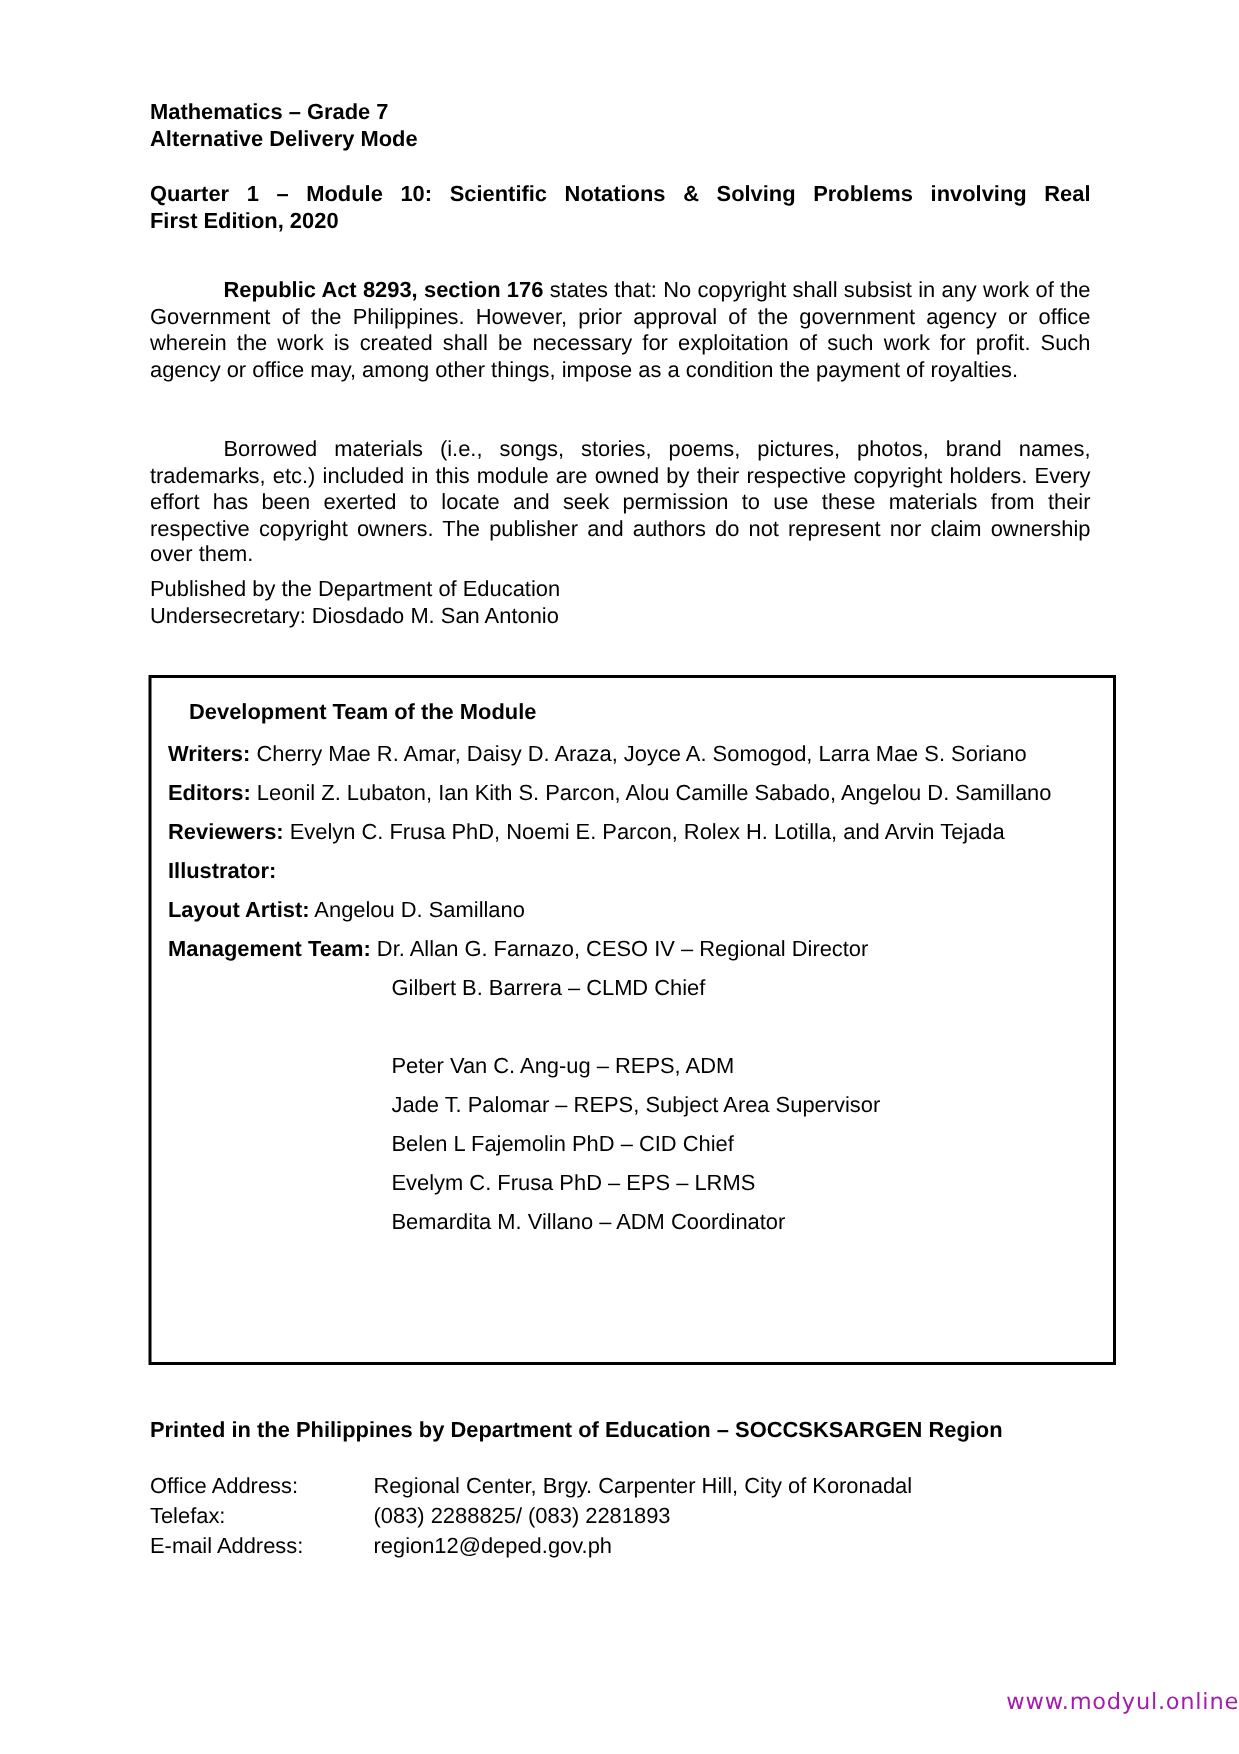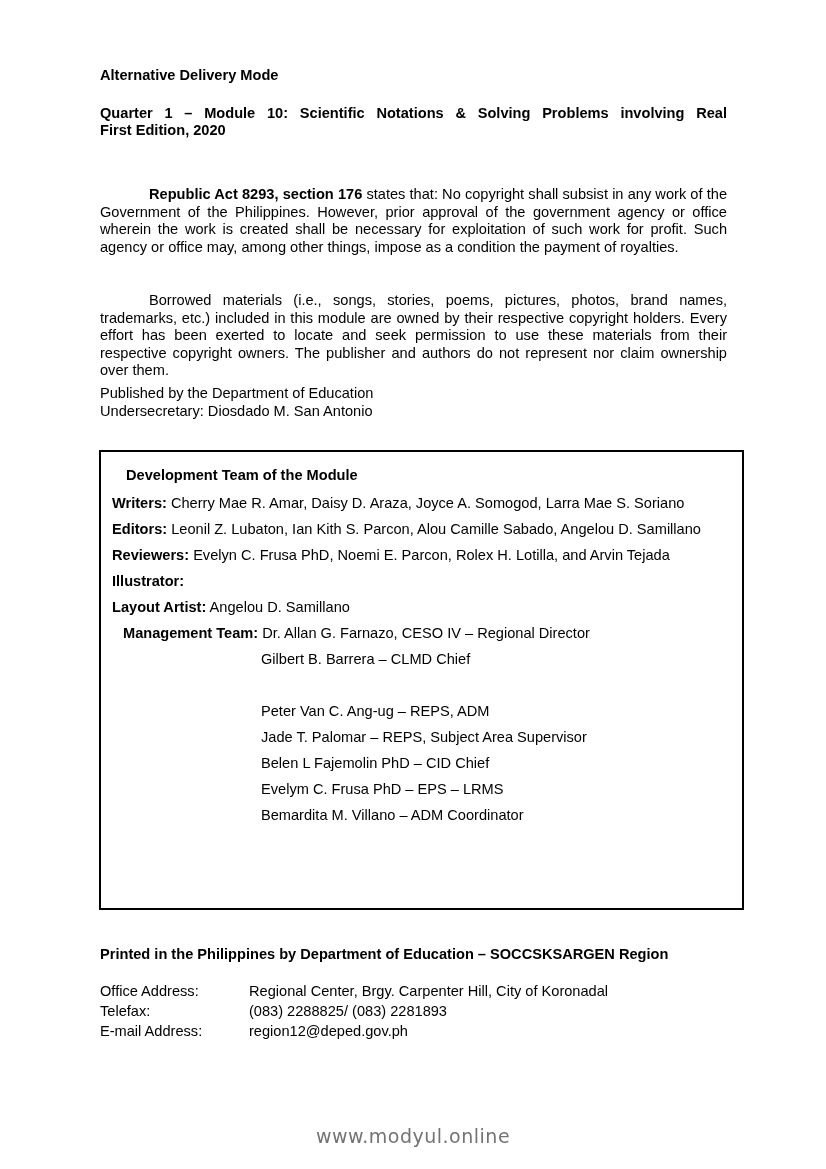--- a/index.html
+++ b/index.html
@@ -91,31 +91,32 @@
     }
     .contact-row .c-label {
       display: inline-block;
       width: 149px;
     }
     .watermark {
       position: absolute;
       left: 0;
       right: 0;
       top: 1125px;
-      text-align: center;
+      text-align: right;
       font-family: "DejaVu Sans", sans-serif;
-      font-size: 19px;
-      color: #737373;
+      font-size: 15px;
+      color: #a21caf;
       letter-spacing: 0.5px;
     }
   </style>
 </head>
 <body>
 
 <div class="header-block">
+  <span class="line">Mathematics – Grade 7</span>
   <span class="line">Alternative Delivery Mode</span>
   <span class="justify-line">Quarter 1 – Module 10: Scientific Notations &amp; Solving Problems involving Real</span>
   <span class="line">First Edition, 2020</span>
 </div>
 
 <div class="para para-ra"><span class="indent"></span><b>Republic Act 8293, section 176</b><span> states that: No copyright shall subsist in any work of the Government of the Philippines. However, prior approval of the government agency or office wherein the work is created shall be necessary for exploitation of such work for profit. Such agency or office may, among other things, impose as a condition the payment of royalties.</span></div>
 
 <div class="para para-borrowed"><span class="indent"></span><span>Borrowed materials (i.e., songs, stories, poems, pictures, photos, brand names, trademarks, etc.) included in this module are owned by their respective copyright holders. Every effort has been exerted to locate and seek permission to use these materials from their respective copyright owners. The publisher and authors do not represent nor claim ownership over them.</span></div>
 
 <div class="publisher-block">
@@ -134,21 +135,21 @@
   </div>
   <div class="team-row" style="top:95px;">
     <span class="label">Reviewers:</span><span> Evelyn C. Frusa PhD, Noemi E. Parcon, Rolex H. Lotilla, and Arvin Tejada</span>
   </div>
   <div class="team-row" style="top:121px;">
     <span class="label">Illustrator:</span><span></span>
   </div>
   <div class="team-row" style="top:147px;">
     <span class="label">Layout Artist:</span><span> Angelou D. Samillano</span>
   </div>
-  <div class="team-row" style="top:173px;margin-left:11px;">
+  <div class="team-row" style="top:173px;">
     <span class="label">Management Team:</span><span> Dr. Allan G. Farnazo, CESO IV – Regional Director</span>
   </div>
 
   <div class="mgmt-item" style="top:199px;">Gilbert B. Barrera – CLMD Chief</div>
   <div class="mgmt-item" style="top:251px;">Peter Van C. Ang-ug – REPS, ADM</div>
   <div class="mgmt-item" style="top:277px;">Jade T. Palomar – REPS, Subject Area Supervisor</div>
   <div class="mgmt-item" style="top:303px;">Belen L Fajemolin PhD – CID Chief</div>
   <div class="mgmt-item" style="top:329px;">Evelym C. Frusa PhD – EPS – LRMS</div>
   <div class="mgmt-item" style="top:355px;">Bemardita M. Villano – ADM Coordinator</div>
 </div>

